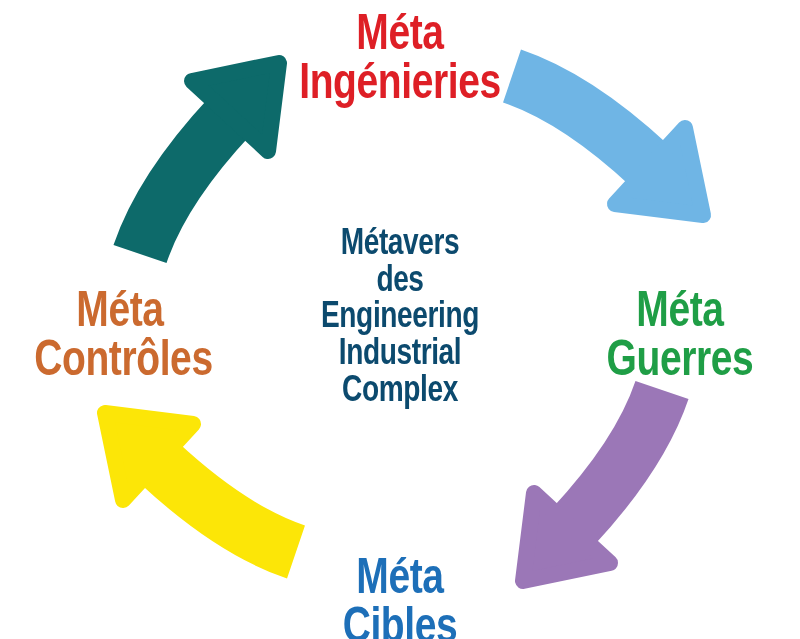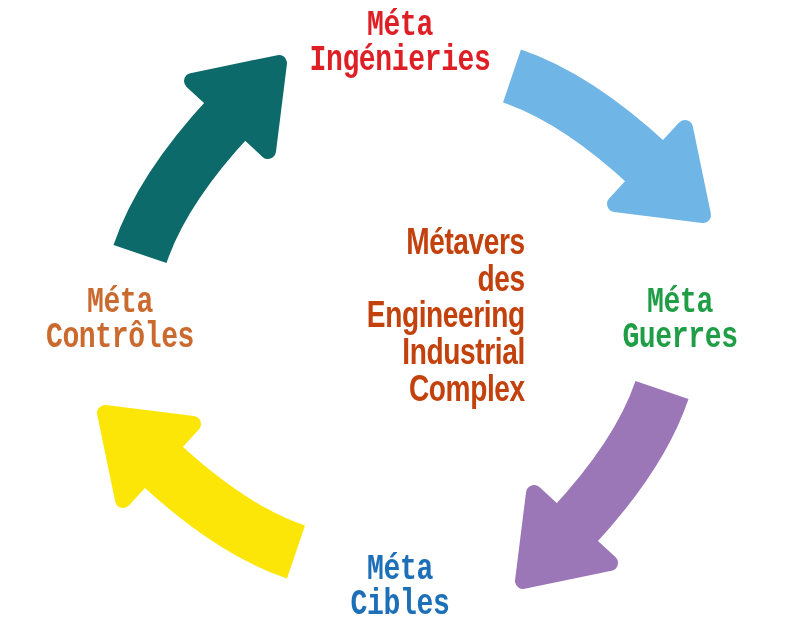--- a/index.html
+++ b/index.html
@@ -23,23 +23,22 @@
   .arrow-tl { left: 92px;  top: 54px;  }
   .arrow-tr { left: 502px; top: 28px;  transform: rotate(90deg);  }
   .arrow-br { left: 500px; top: 380px; transform: rotate(180deg); }
   .arrow-bl { left: 96px;  top: 390px; transform: rotate(270deg); }
   
   .label {
     position: absolute;
     text-align: center;
     font-weight: bold;
     line-height: 0.98;
-    font-size: 36px;
+    font-size: 50px;
     letter-spacing: -0.5px;
-    font-family: Liberation Mono, monospace;
   }
   .condensed {
     display: block;
     transform: scaleX(0.78);
     transform-origin: 50% 50%;
   }
   .label-top    { left: 240px; top: 8px;   width: 320px; }
   .label-right  { left: 570px; top: 285px; width: 220px; }
   .label-bottom { left: 240px; top: 552px; width: 320px; }
   .label-left   { left: 10px;  top: 285px; width: 220px; }
@@ -104,21 +103,21 @@
     </span>
   </div>
 
   <div class="label label-left" style="color: rgb(203, 106, 47);">
     <span class="condensed">
       <span>Méta</span><br>
       <span>Contrôles</span>
     </span>
   </div>
 
-  <div class="center-title" style="color: #c2410c; text-align: right;">
+  <div class="center-title" style="color: #0c4a6e;">
     <span class="condensed">
       <span>Métavers</span><br>
       <span>des</span><br>
       <span>Engineering</span><br>
       <span>Industrial</span><br>
       <span>Complex</span>
     </span>
   </div>
 
 </div>

